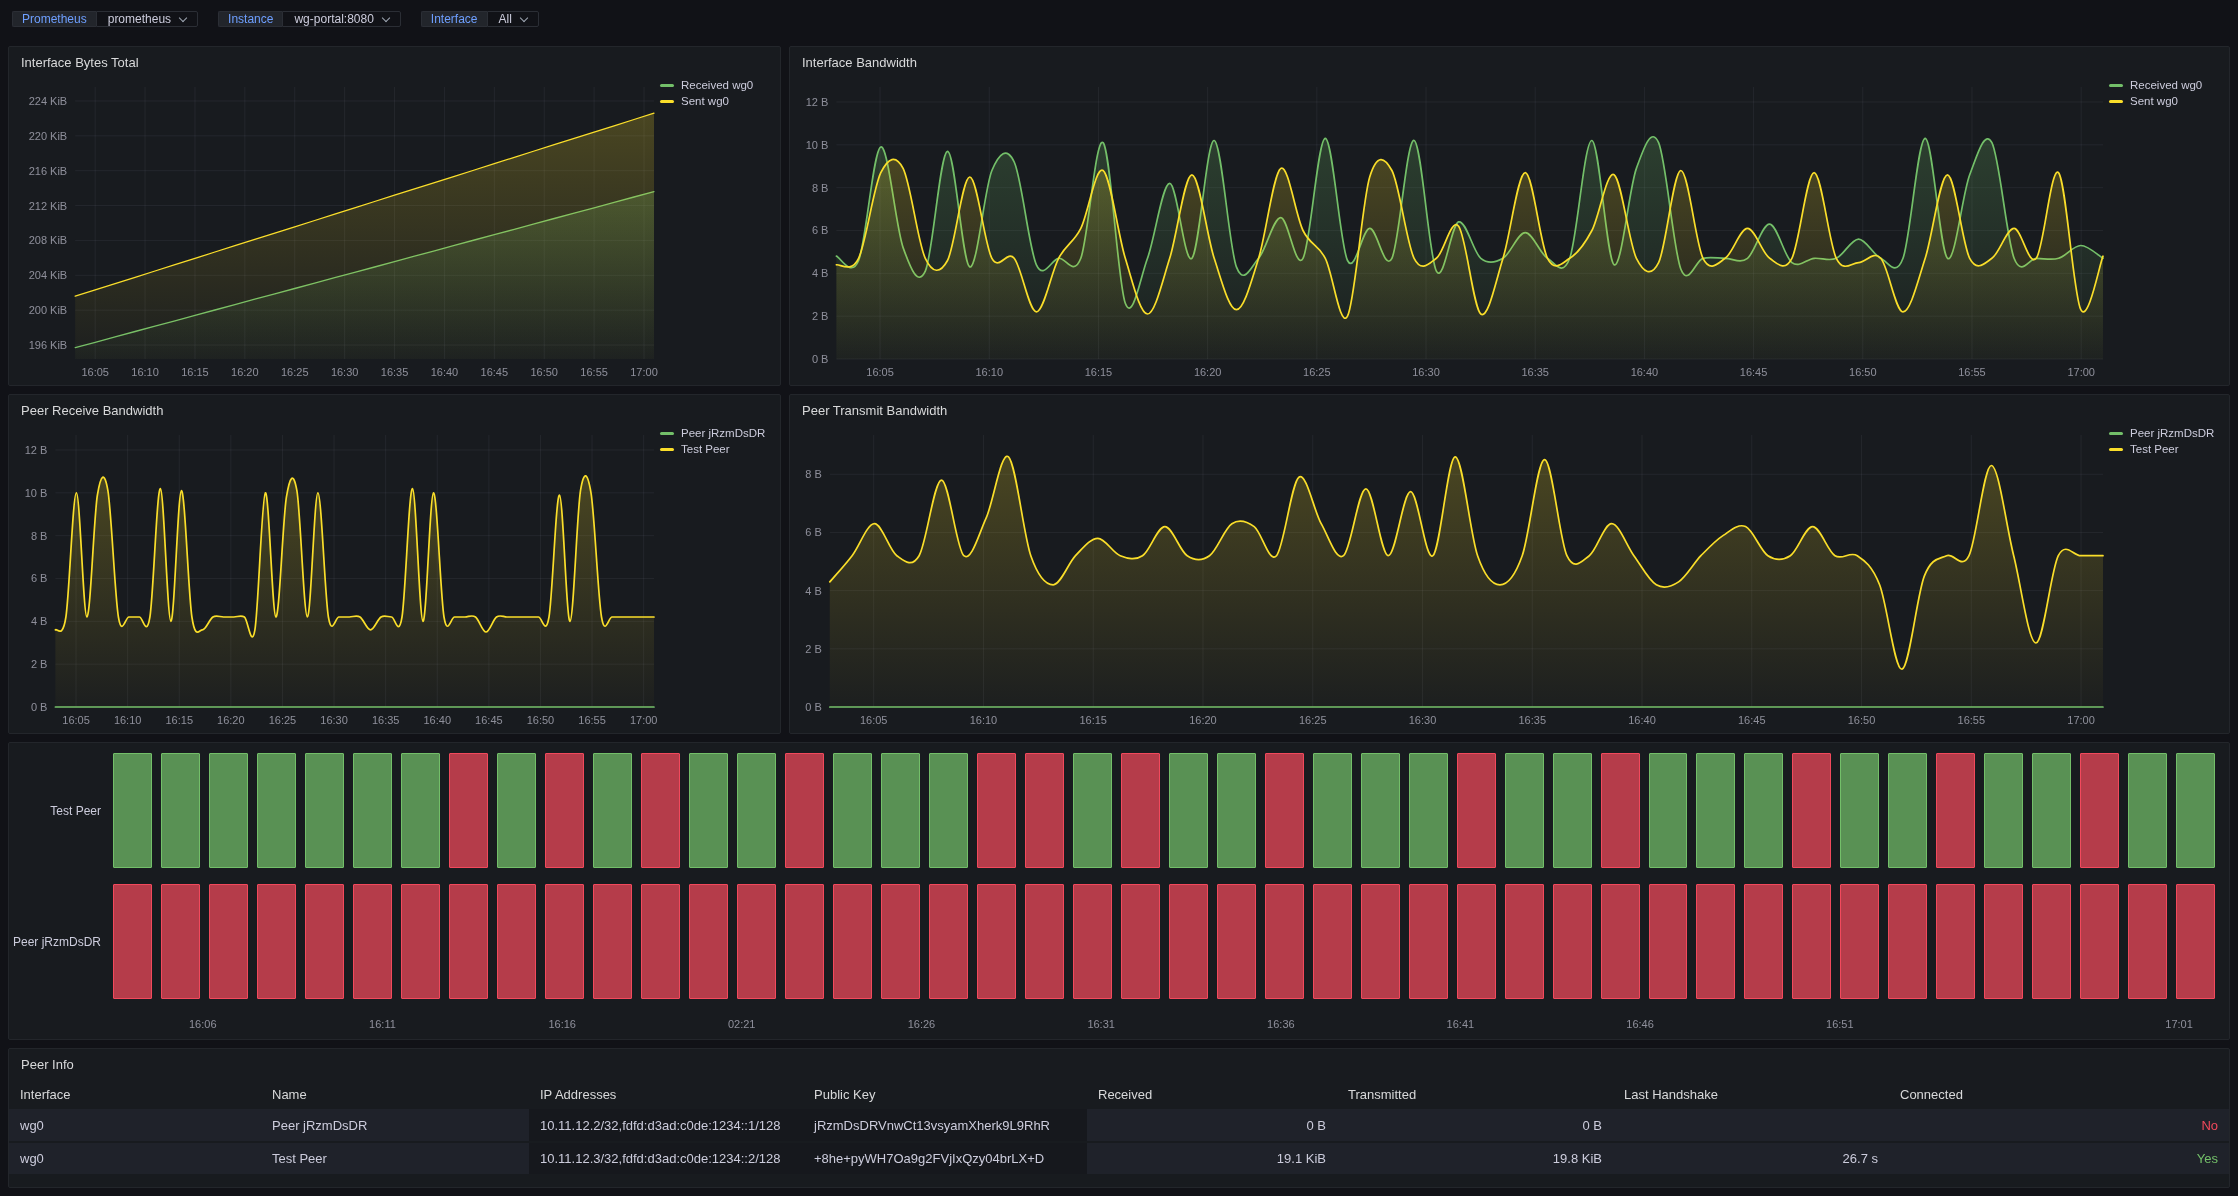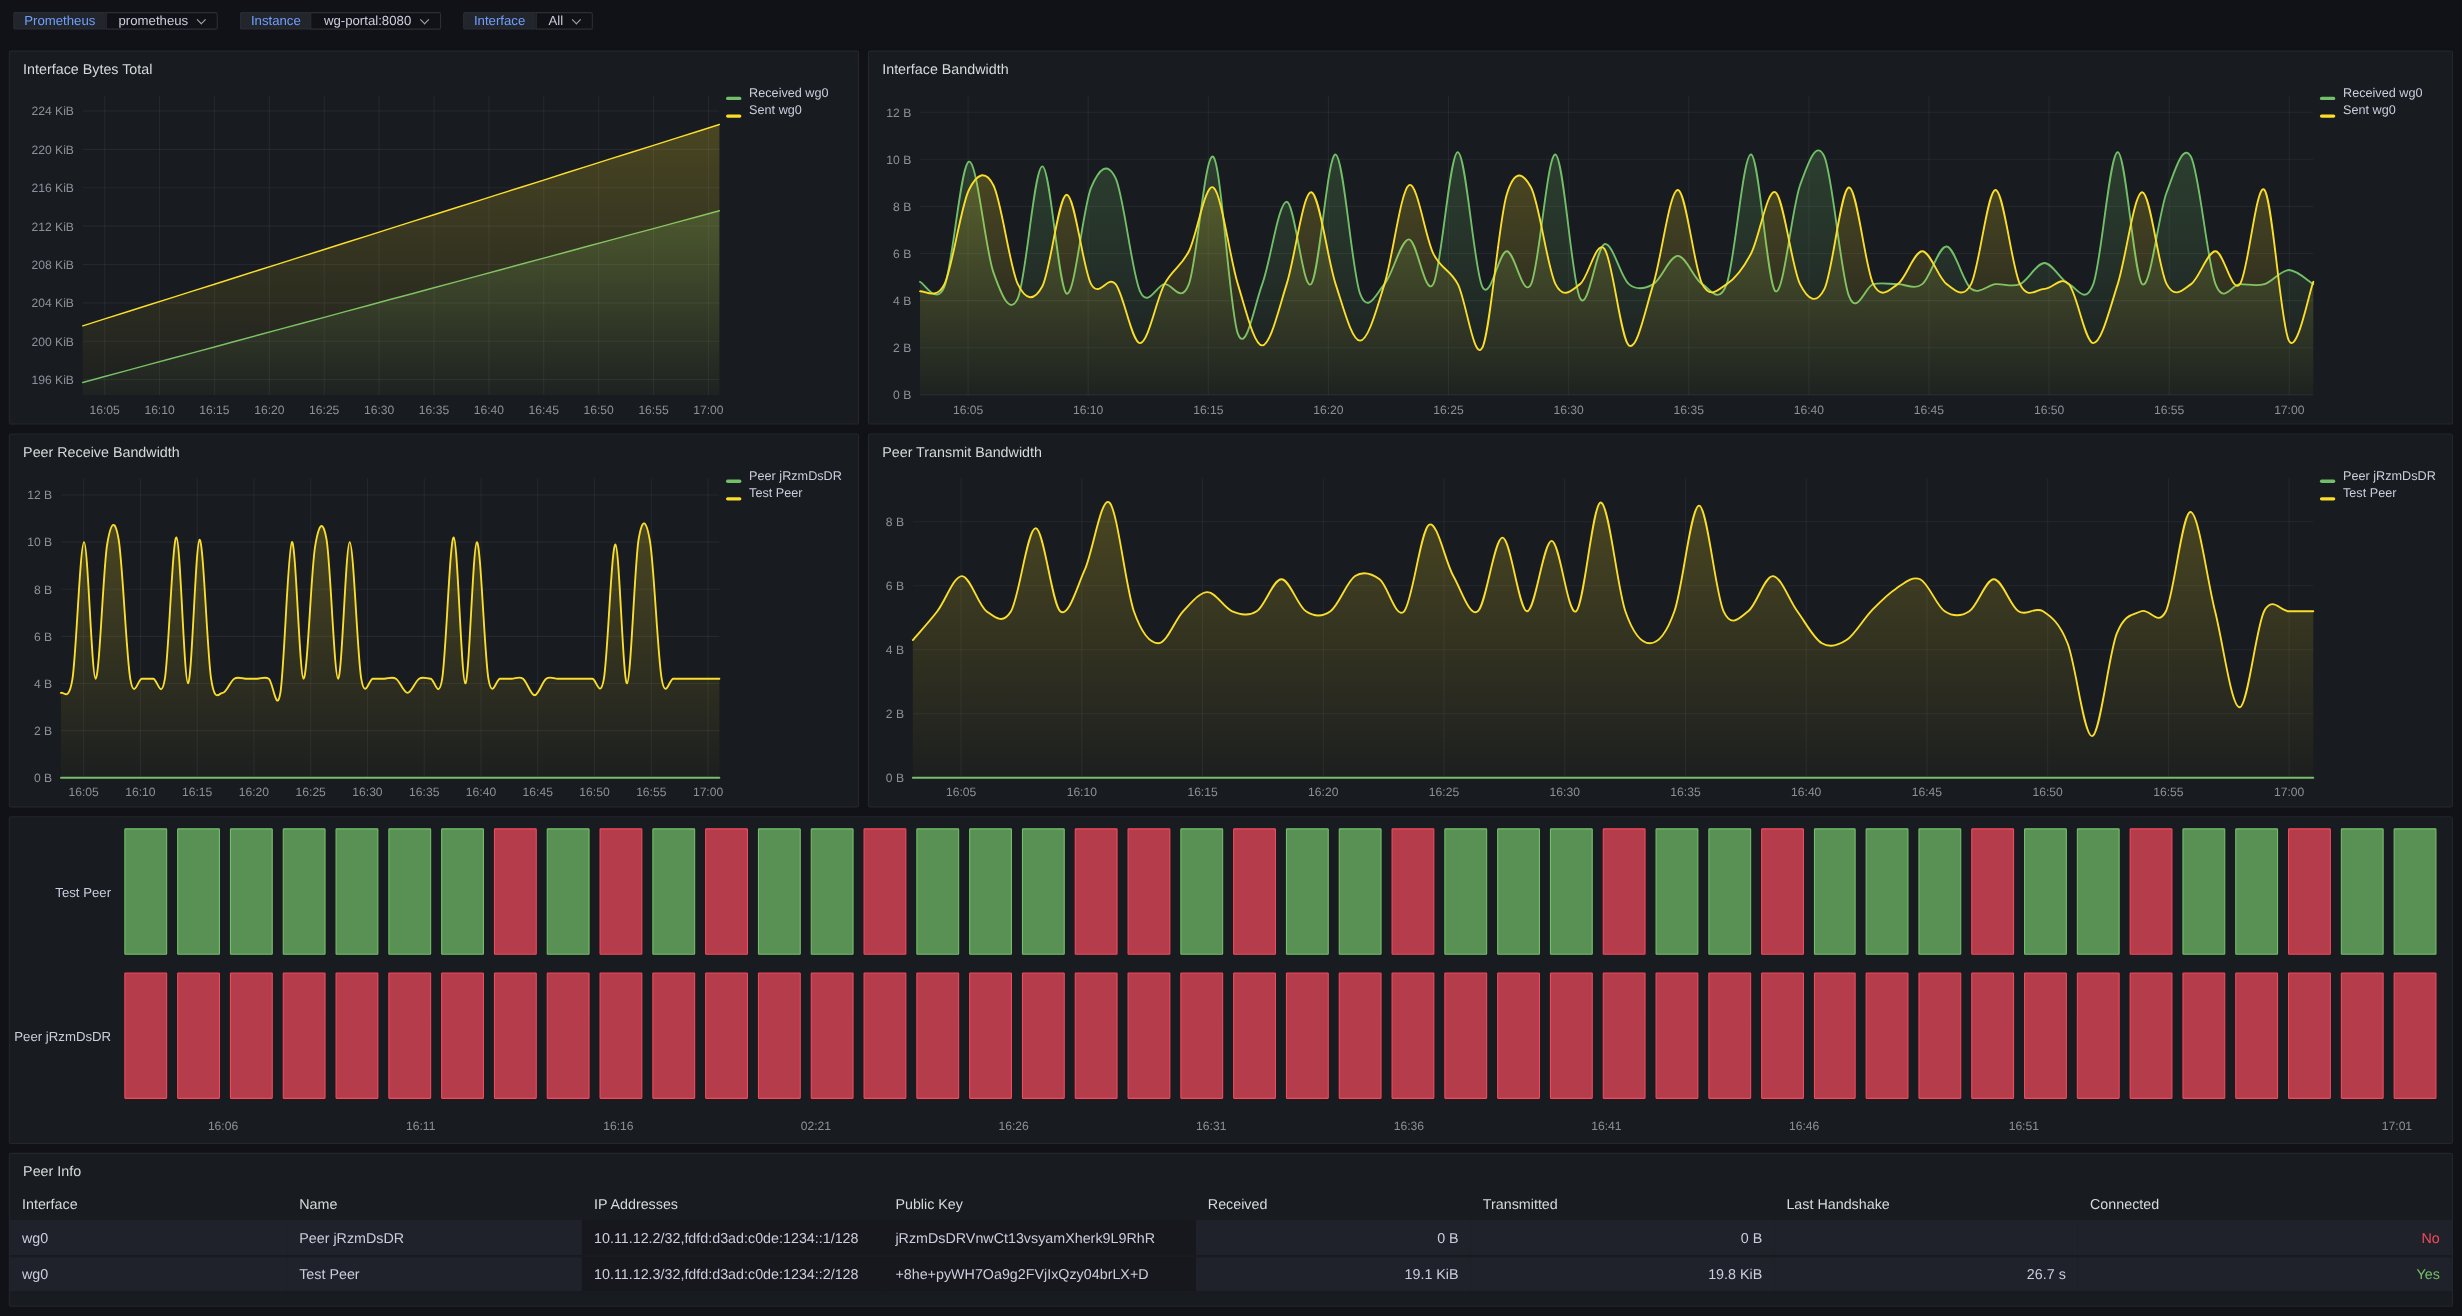--- a/index.html
+++ b/index.html
@@ -16,21 +16,21 @@
   .row{display:flex;gap:8px}
   .h340{height:340px}.h298{height:298px}.h140{height:140px}
   .panel{background:#181b1f;border:1px solid #23262b;border-radius:2px;position:relative;display:flex;flex-direction:column;overflow:hidden}
   .p-left{width:773px;flex:none}
   .p-right{flex:1;min-width:0}
   .p-full{flex:1;min-width:0}
   .panel-title{height:30px;flex:none;display:flex;align-items:center;padding:0 12px;font-size:13px;font-weight:500;color:#d8d9da;cursor:pointer;white-space:nowrap}
   .panel-body{flex:1;display:flex;min-height:0;padding:0 6px 2px 6px}
   .chart{flex:1;min-width:0;position:relative}
   .legend{width:114px;flex:none;padding:2px 6px 0 0;display:flex;flex-direction:column;gap:4px}
-  .legend-item{display:flex;align-items:flex-end;gap:7px;cursor:pointer}
+  .legend-item{display:flex;align-items:center;gap:7px;cursor:pointer}
   .swatch{width:14px;height:3px;border-radius:1.5px;flex:none}
   .legend-label{font-size:11.5px;color:#ccccdc;white-space:nowrap}
   text.tick{font-size:11px;fill:rgba(204,204,220,0.65);font-family:"Liberation Sans",sans-serif}
   
   .status-wrap{flex:1;display:flex;flex-direction:column;gap:16px;padding:10px 14px 4px 0;min-height:0}
   .status-row{display:flex;align-items:stretch;flex:1;min-height:0}
   .status-row.ticksrow{flex:none;height:20px}
   .status-label{width:104px;flex:none;display:flex;align-items:center;justify-content:flex-end;padding-right:12px;font-size:12px;color:#ccccdc;white-space:nowrap}
   .status-bars{flex:1;display:flex;gap:9px}
   .status-bar{flex:1;border:1px solid;border-radius:1px}

